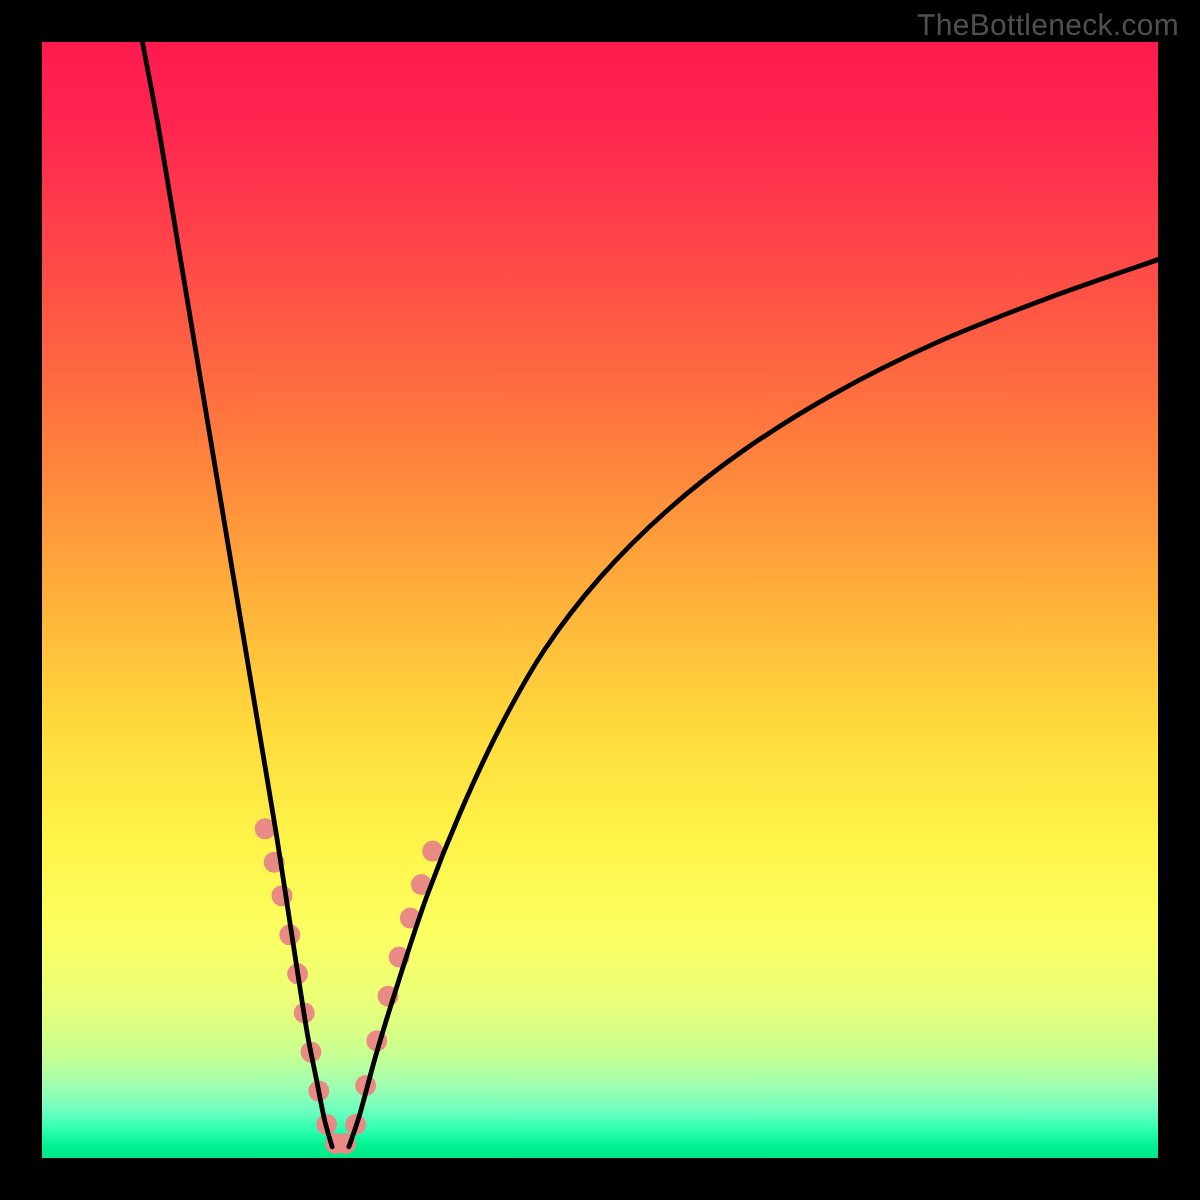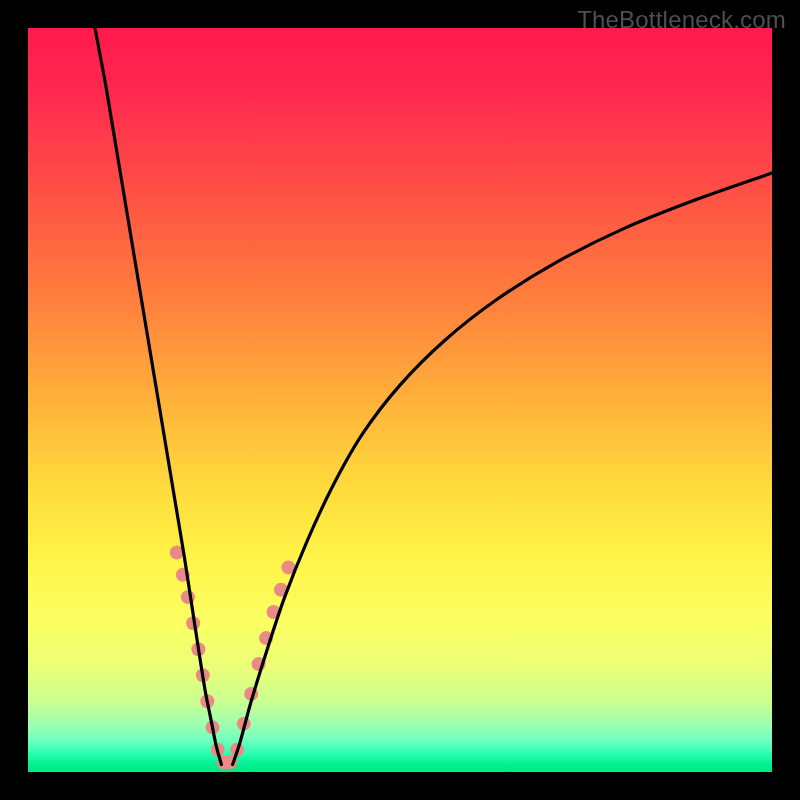--- a/index.html
+++ b/index.html
@@ -24,21 +24,21 @@
     left: 0;
     top: 0;
     width: 100%;
     height: 100%;
   }
   .watermark {
     position: absolute;
     top: 6px;
     right: 14px;
     color: #4f4f4f;
-    font-size: 24px;
+    font-size: 20px;
     font-weight: 500;
     letter-spacing: 0.2px;
     user-select: none;
   }
   svg.curves {
     position: absolute;
     left: 0;
     top: 0;
     width: 100%;
     height: 100%;

